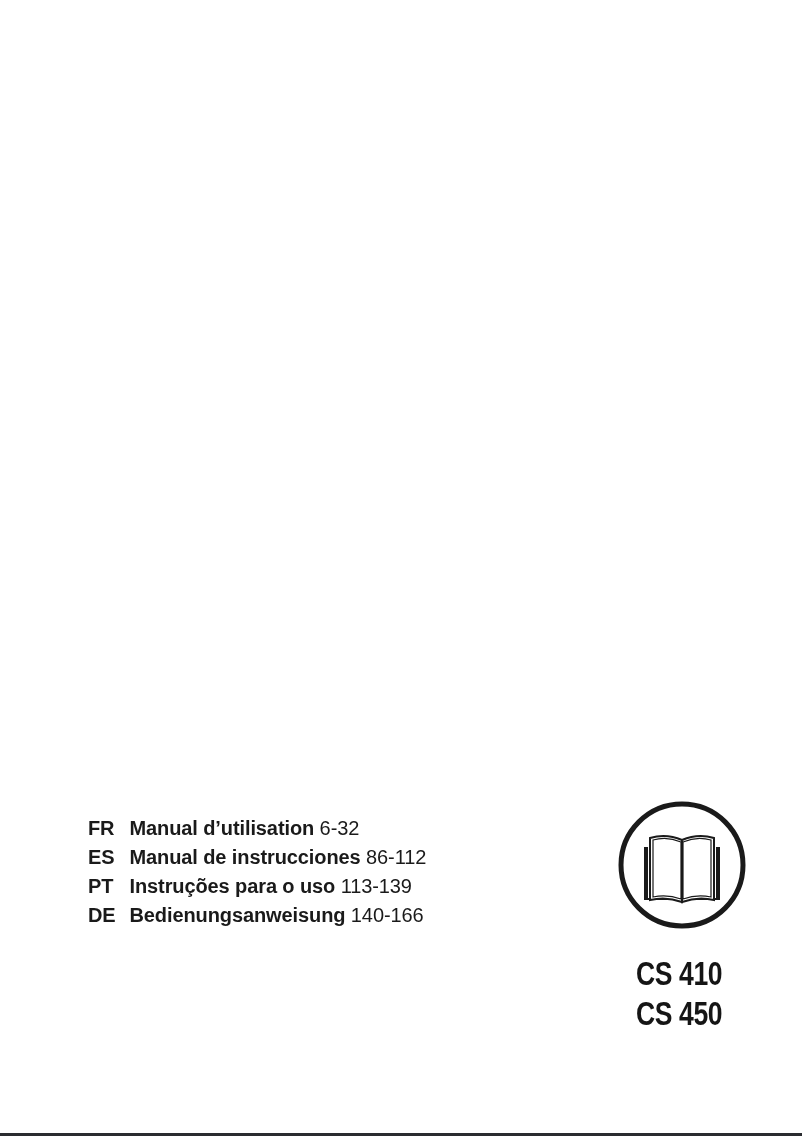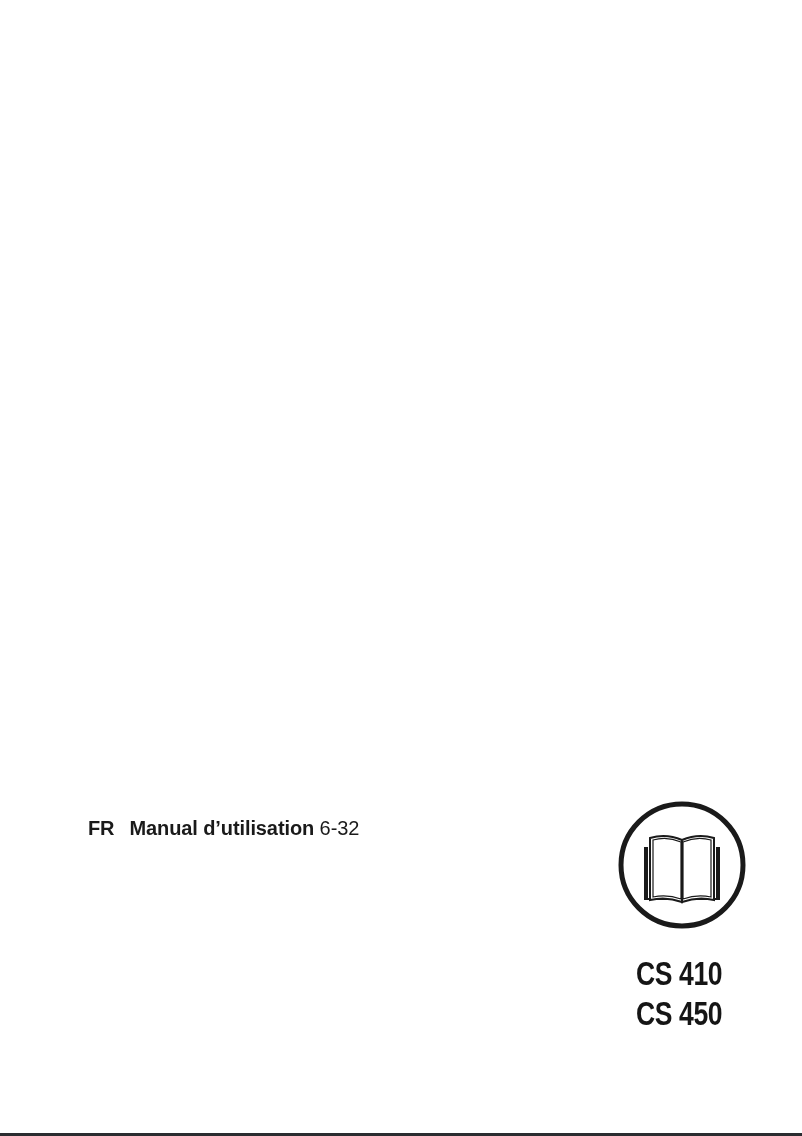--- a/index.html
+++ b/index.html
@@ -43,20 +43,35 @@
 </style>
 </head>
 <body>
 
 <ul class="lang-list">
   <li class="lang-item">
     <span class="lang-code w2">FR</span>
     <span class="lang-title">Manual d’utilisation</span>
     <span class="lang-pages">6-32</span>
   </li>
+  <li class="lang-item">
+    <span class="lang-code w2">ES</span>
+    <span class="lang-title">Manual de instrucciones</span>
+    <span class="lang-pages">86-112</span>
+  </li>
+  <li class="lang-item">
+    <span class="lang-code w2">PT</span>
+    <span class="lang-title">Instruções para o uso</span>
+    <span class="lang-pages">113-139</span>
+  </li>
+  <li class="lang-item">
+    <span class="lang-code w2">DE</span>
+    <span class="lang-title">Bedienungsanweisung</span>
+    <span class="lang-pages">140-166</span>
+  </li>
 </ul>
 
 <div class="manual-icon">
   <svg width="130" height="130" viewBox="0 0 130 130">
     <circle cx="65" cy="65" r="61" fill="#fff" stroke="#1a1a1a" stroke-width="5"></circle>
 
     <rect x="27" y="47" width="76" height="53" fill="#1a1a1a"></rect>
     <rect x="31" y="47" width="68" height="51" fill="#fff"></rect>
 
     <path d="M33 38 Q49 33 65 40 L65 102 Q49 96 33 100 Z" fill="#fff" stroke="#1a1a1a" stroke-width="2"></path>

